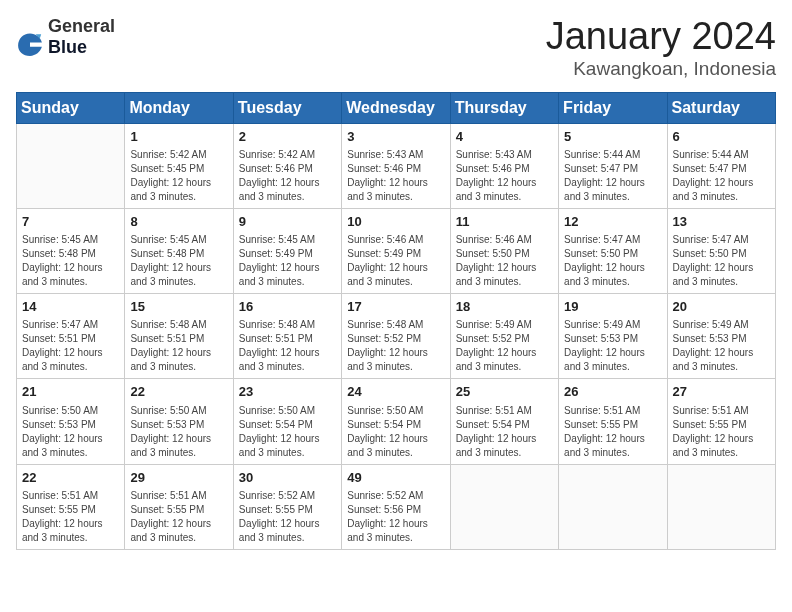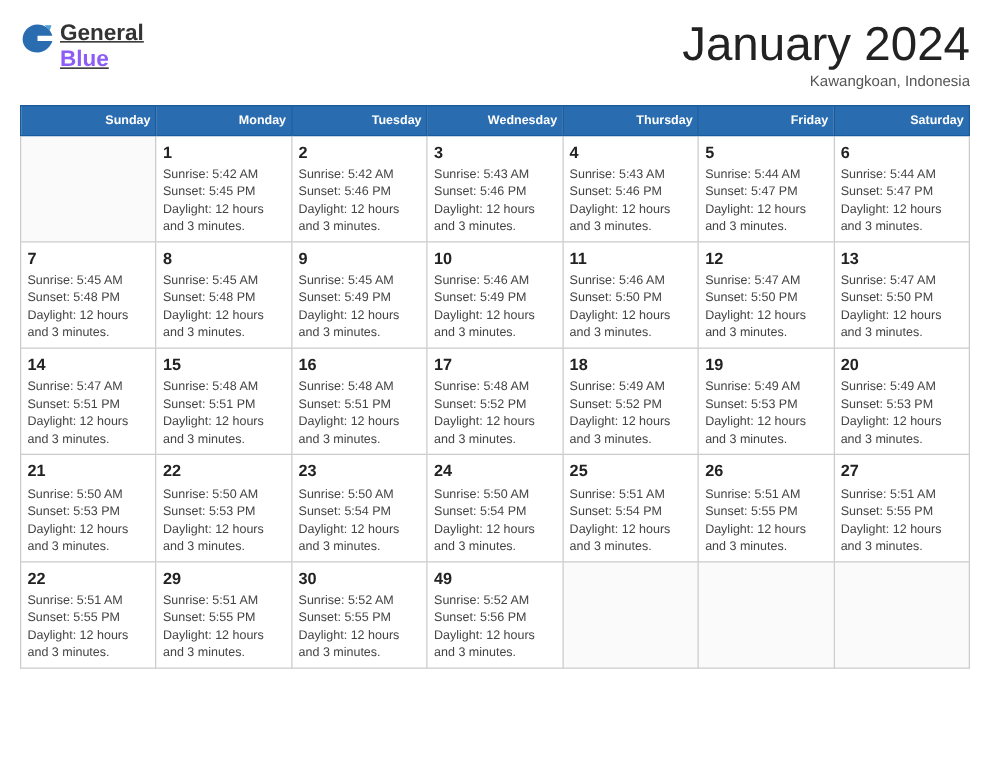--- a/index.html
+++ b/index.html
@@ -11,62 +11,61 @@
       padding: 16px;
     }
     .header {
       display: flex;
       justify-content: space-between;
       align-items: flex-start;
       margin-bottom: 12px;
     }
     .logo {
       display: flex;
-      align-items: flex-start;
+      align-items: flex-end;
       gap: 4px;
-      text-decoration: underline;
     }
     .logo-text-general {
       font-size: 18px;
       font-weight: bold;
       color: #333;
     }
     .logo-text-blue {
       font-size: 18px;
       font-weight: bold;
-      color: #8b5cf6;
+      color: #0f172a;
     }
     .logo-icon {
       width: 28px;
       height: 28px;
     }
     .title-block {
       text-align: right;
     }
     .month-title {
       font-size: 38px;
       font-weight: normal;
       color: #222;
       line-height: 1.1;
     }
     .location-title {
-      font-size: 12px;
+      font-size: 19px;
       color: #555;
     }
     .calendar {
       width: 100%;
       border-collapse: collapse;
       font-size: 11px;
     }
     .calendar thead tr th {
       background-color: #2a6cb0;
       color: #fff;
       padding: 6px 4px;
-      text-align: right;
-      font-size: 10px;
+      text-align: left;
+      font-size: 16px;
       font-weight: bold;
       border: 1px solid #1a5a9a;
     }
     .calendar tbody tr td {
       border: 1px solid #ccc;
       vertical-align: top;
       padding: 4px 5px;
       width: 108px;
       min-height: 70px;
       color: #333;

